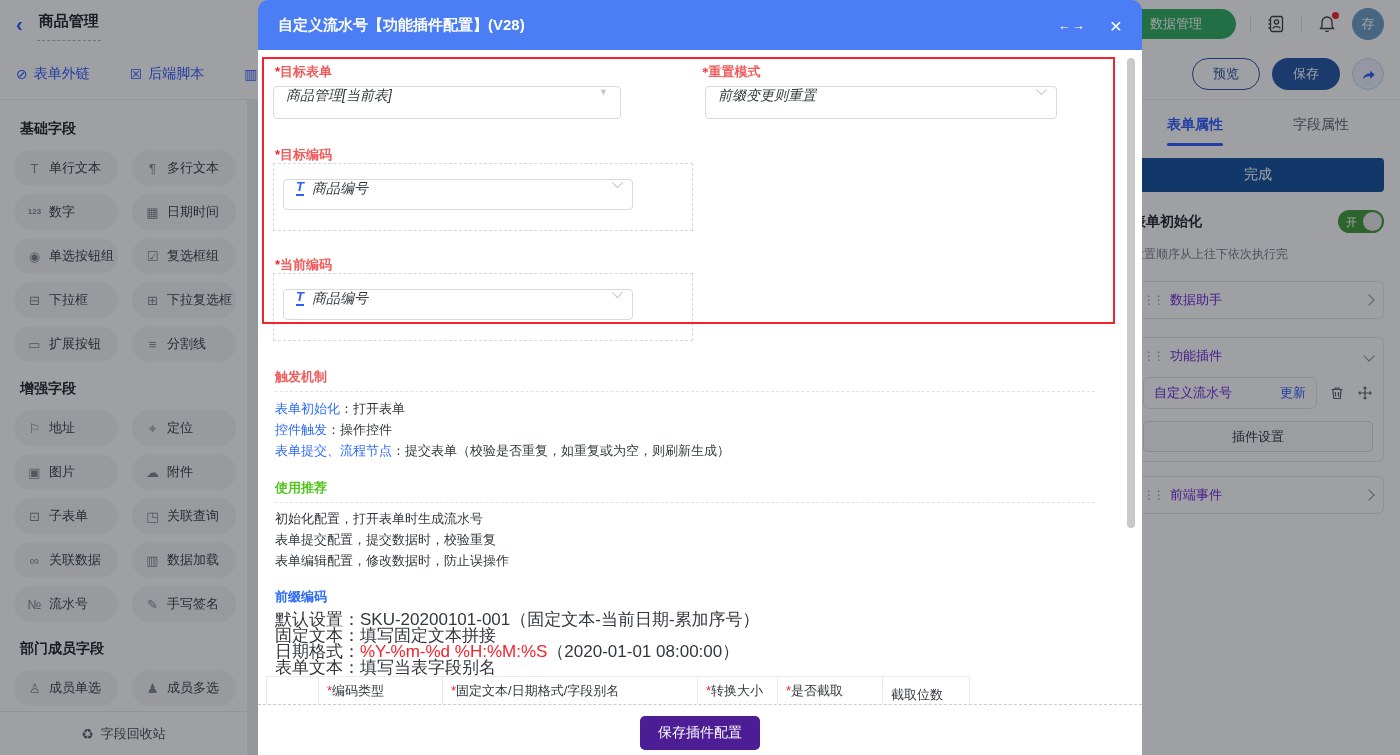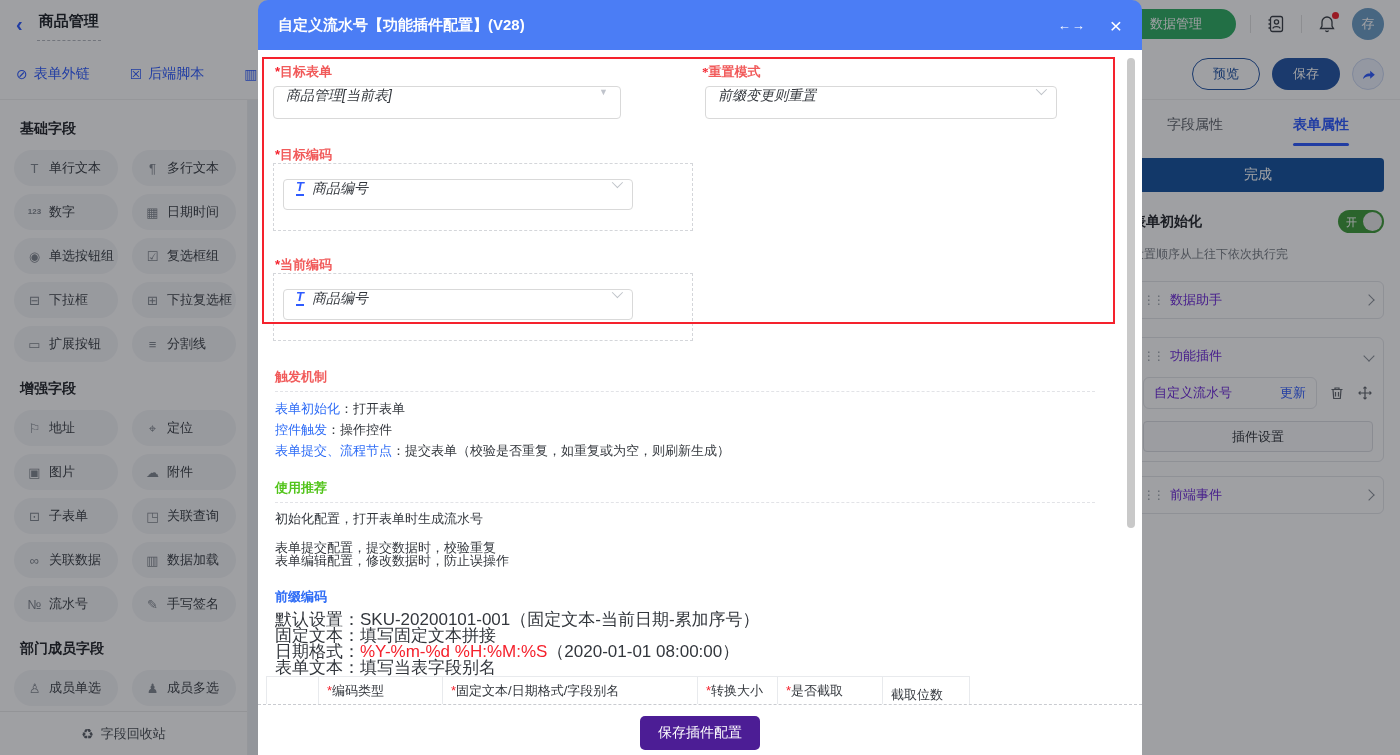--- a/index.html
+++ b/index.html
@@ -255,22 +255,22 @@
     </div>
 
     <div class="recycle-bar">
       <span class="recycle-ico">♻</span>
       <span>字段回收站</span>
     </div>
   </div>
 
   <div class="rightpanel">
     <div class="ptabs">
+      <span class="ptab active">表单属性</span>
       <span class="ptab">字段属性</span>
-      <span class="ptab active">表单属性</span>
     </div>
     <button class="btn-done">完成</button>
     <div class="pi-row">
       <span class="pi-label">表单初始化</span>
       <span class="toggle">
         <span class="t-on">开</span>
         <span class="knob"></span>
       </span>
     </div>
     <div class="hint">设置顺序从上往下依次执行完</div>
@@ -362,21 +362,21 @@
 
     <div class="m-sec-h h-red" style="top:318px;">触发机制</div>
     <div class="dashline" style="top:341px;"></div>
     <div class="m-line" style="top:350px;"><span class="term">表单初始化</span><span>：打开表单</span></div>
     <div class="m-line" style="top:371px;"><span class="term">控件触发</span><span>：操作控件</span></div>
     <div class="m-line" style="top:392px;"><span class="term">表单提交、流程节点</span><span>：提交表单（校验是否重复，如重复或为空，则刷新生成）</span></div>
 
     <div class="m-sec-h h-green" style="top:429px;">使用推荐</div>
     <div class="dashline" style="top:452px;"></div>
     <div class="m-line" style="top:460px;">初始化配置，打开表单时生成流水号</div>
-    <div class="m-line" style="top:481px;margin-top:8px;">表单提交配置，提交数据时，校验重复</div>
+    <div class="m-line" style="top:481px;">表单提交配置，提交数据时，校验重复</div>
     <div class="m-line" style="top:502px;">表单编辑配置，修改数据时，防止误操作</div>
 
     <div class="m-sec-h h-blue" style="top:538px;">前缀编码</div>
     <div class="m-line sm" style="top:558px;"><span>默认设置：</span><span class="code-red"></span><span>SKU-20200101-001（固定文本-当前日期-累加序号）</span></div>
     <div class="m-line sm" style="top:574px;"><span>固定文本：</span><span class="code-red"></span><span>填写固定文本拼接</span></div>
     <div class="m-line sm" style="top:590px;"><span>日期格式：</span><span class="code-red">%Y-%m-%d %H:%M:%S</span><span>（2020-01-01 08:00:00）</span></div>
     <div class="m-line sm" style="top:606px;"><span>表单文本：</span><span class="code-red"></span><span>填写当表字段别名</span></div>
 
     <div class="ptable">
       <div class="pt-cell c0"></div>

